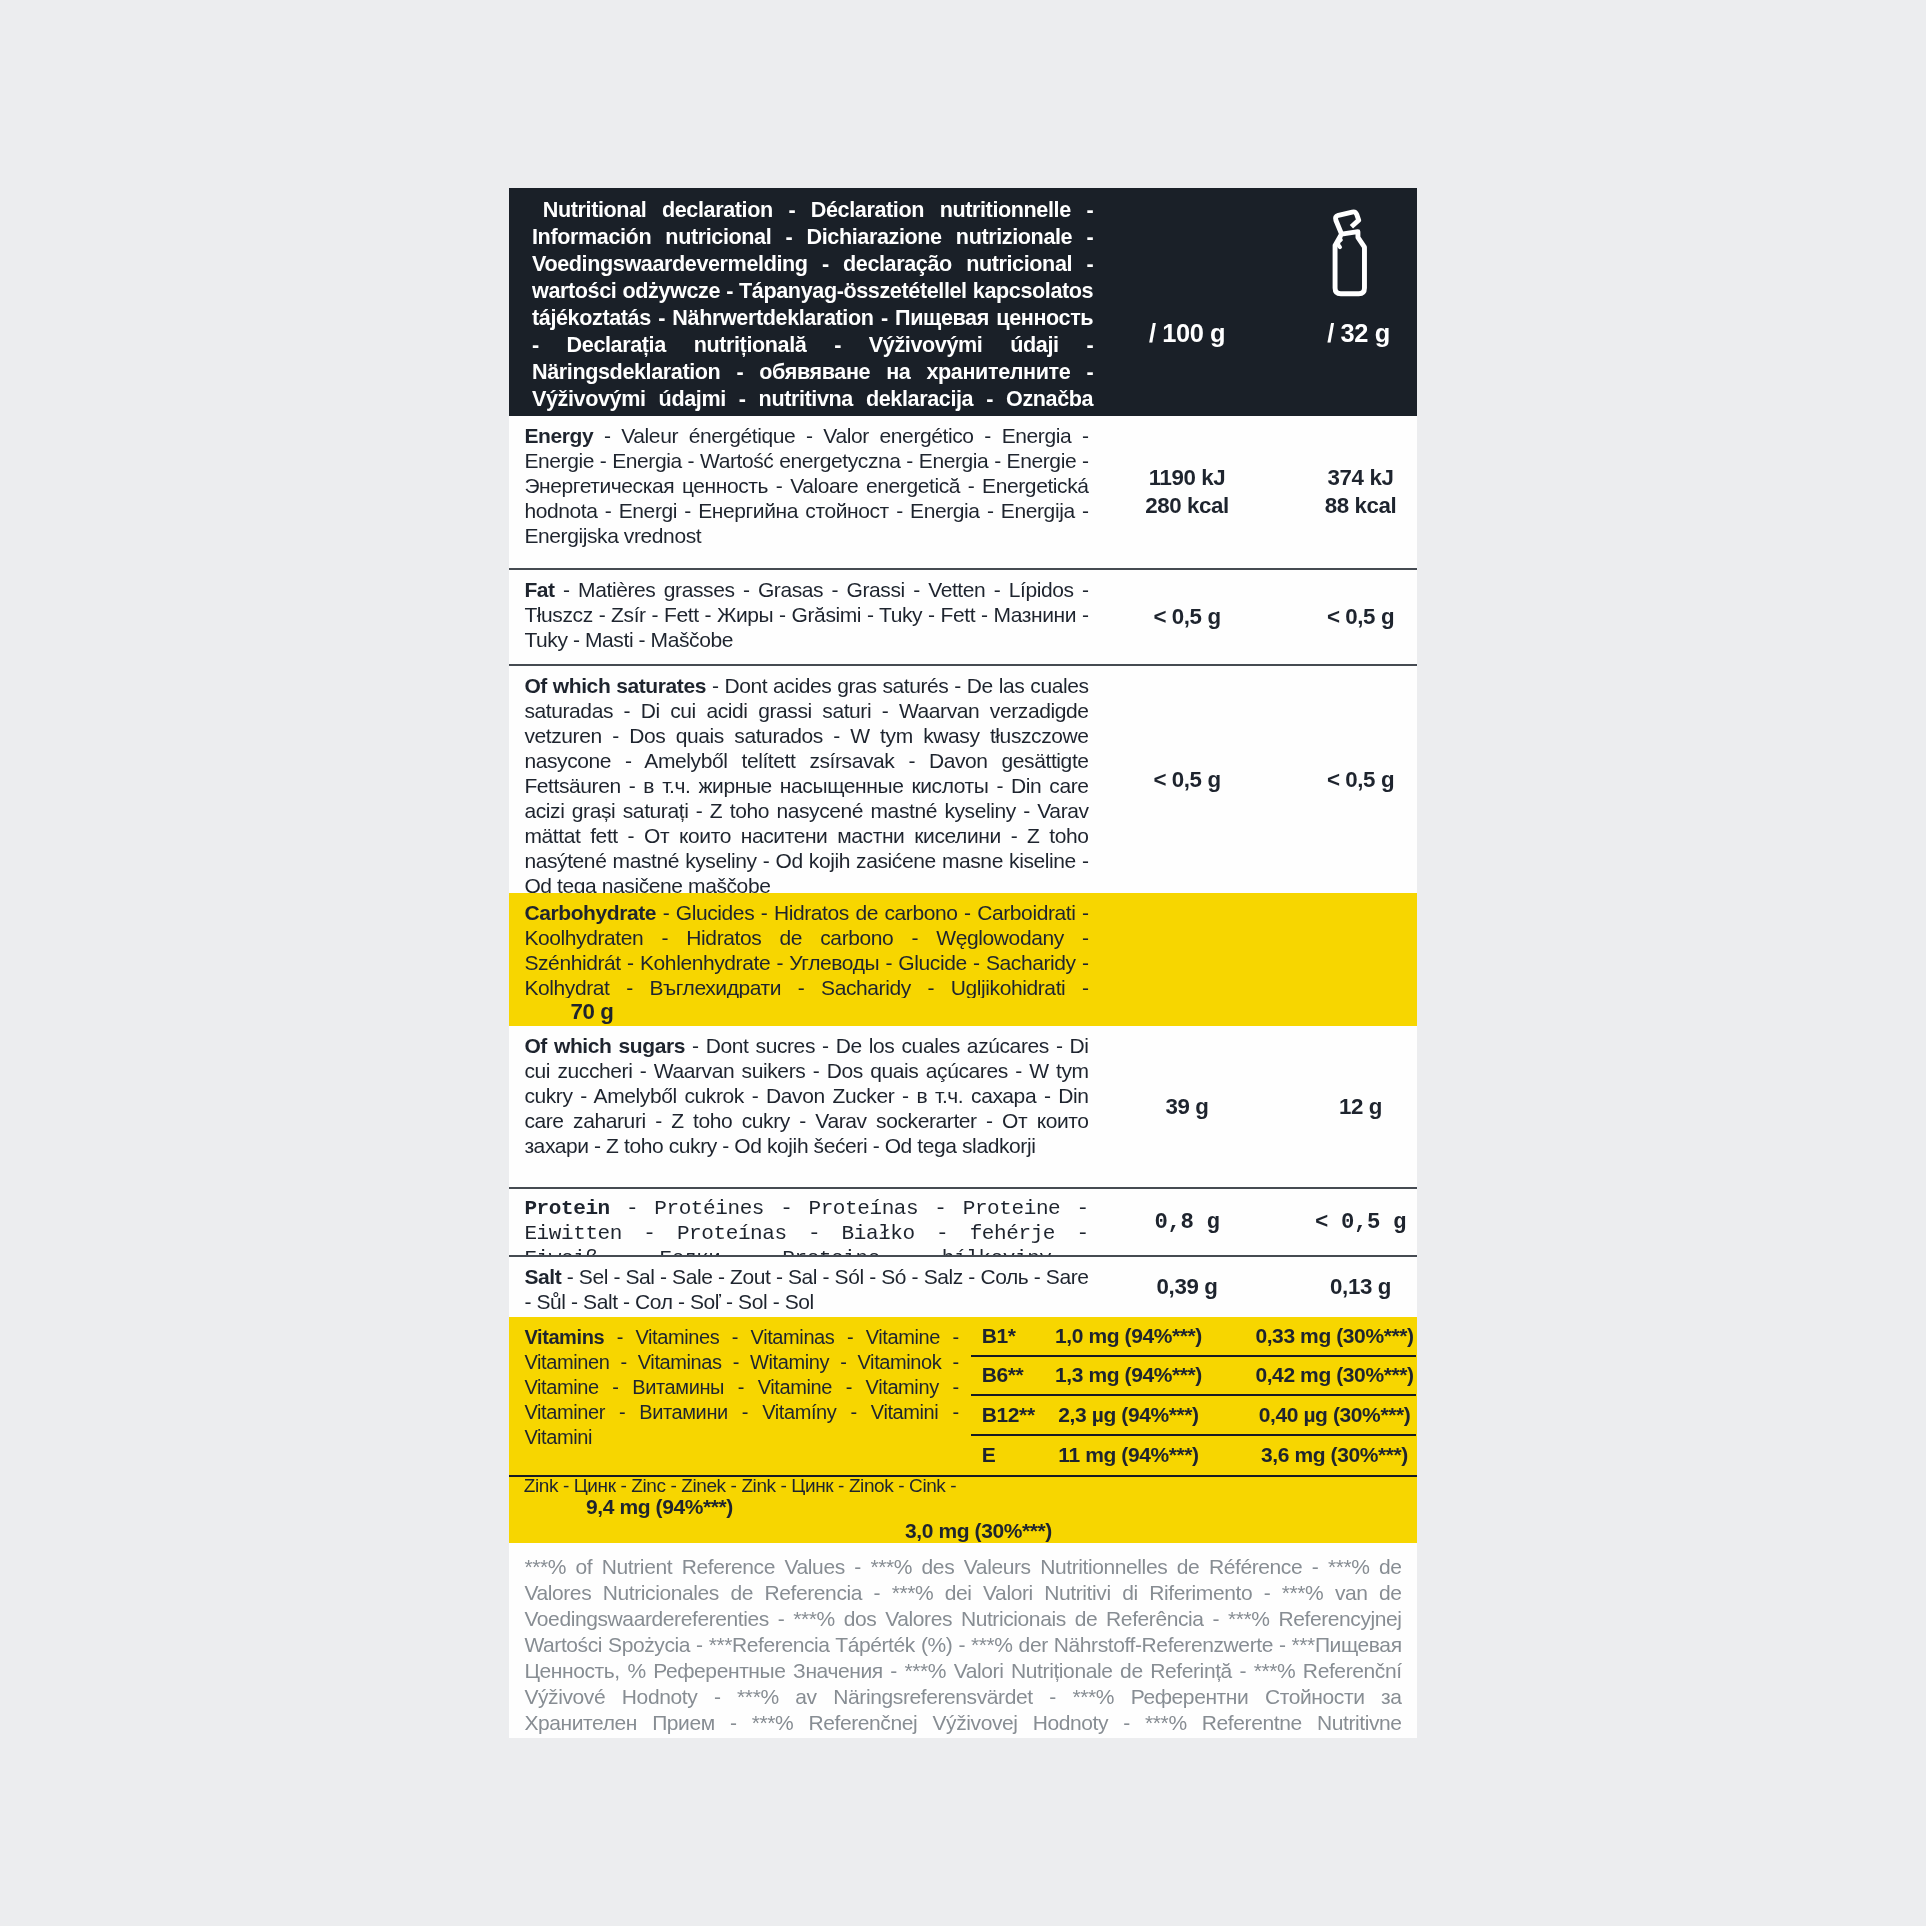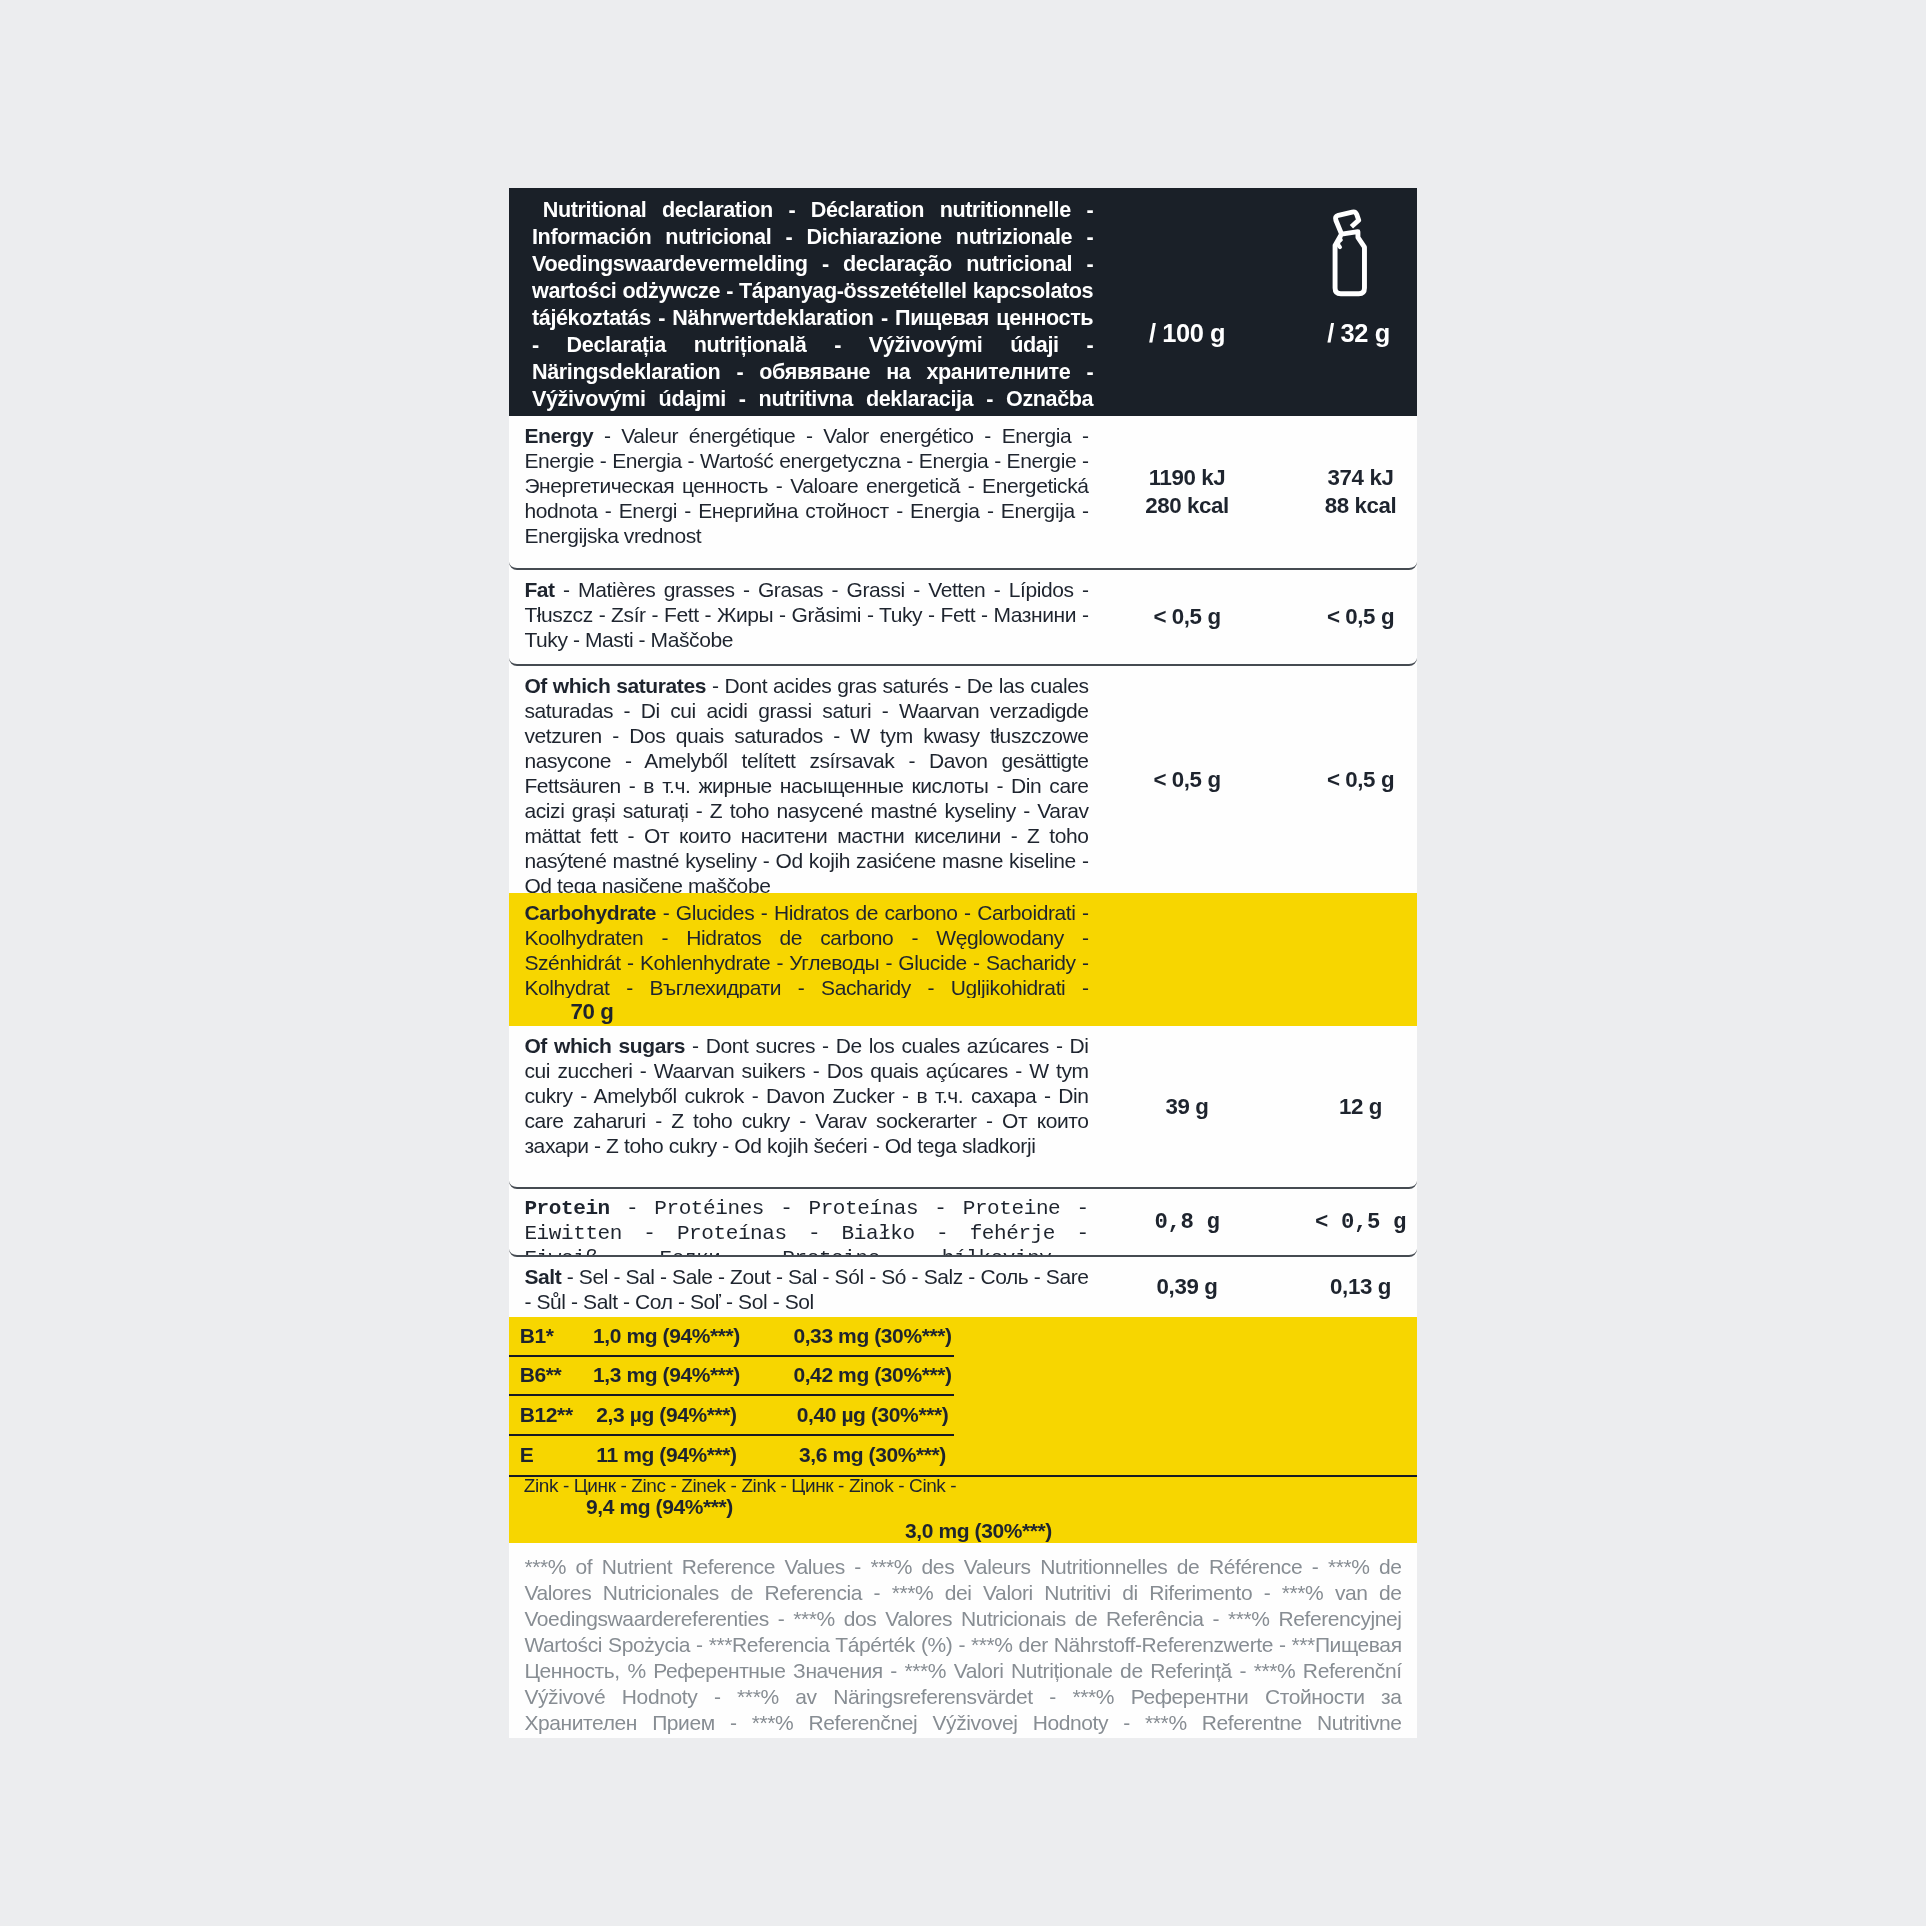--- a/index.html
+++ b/index.html
@@ -50,21 +50,21 @@
   }
   .hdr-col.c100 { width: 166px; }
   .hdr-col.c32  { width: 146px; padding-left: 31px; position: relative; }
   .gel-icon { position: absolute; top: 17px; left: 52px; }
   
   .row {
     display: flex;
     flex-shrink: 0;
     overflow: hidden;
   }
-  .row.sep { border-bottom: 2.3px solid #454b52; border-radius: 8px; }
+  .row.sep { border-bottom: 2.3px solid #454b52; }
   .row.yellow { background: #f7d600; flex-direction: column; }
   .lbl {
     width: 595px;
     padding: 7px 15.4px 3.1px 15.4px;
     font-size: 21px;
     line-height: 25px;
     text-align: justify;
     overflow: hidden;
   }
   .lbl b { font-weight: 700; }
@@ -205,20 +205,21 @@
     <div class="val v32">&lt; 0,5 g</div>
   </div>
 
   <div class="row r-salt">
     <div class="lbl"><b>Salt</b><span> - Sel - Sal - Sale - Zout - Sal - Sól - Só - Salz - Соль - Sare - Sůl - Salt - Сол - Soľ - Sol - Sol</span></div>
     <div class="val v100">0,39 g</div>
     <div class="val v32">0,13 g</div>
   </div>
 
   <div class="r-vitamins">
+    <div class="vit-lbl"><b>Vitamins</b><span> - Vitamines - Vitaminas - Vitamine - Vitaminen - Vitaminas - Witaminy - Vitaminok - Vitamine - Витамины - Vitamine - Vitaminy - Vitaminer - Витамини - Vitamíny - Vitamini - Vitamini</span></div>
     <div class="vit-table">
       <div class="vit-row">
         <span class="vit-name">B1*</span>
         <span class="vit-v100">1,0 mg (94%***)</span>
         <span class="vit-v32">0,33 mg (30%***)</span>
       </div>
       <div class="vit-row">
         <span class="vit-name">B6**</span>
         <span class="vit-v100">1,3 mg (94%***)</span>
         <span class="vit-v32">0,42 mg (30%***)</span>

